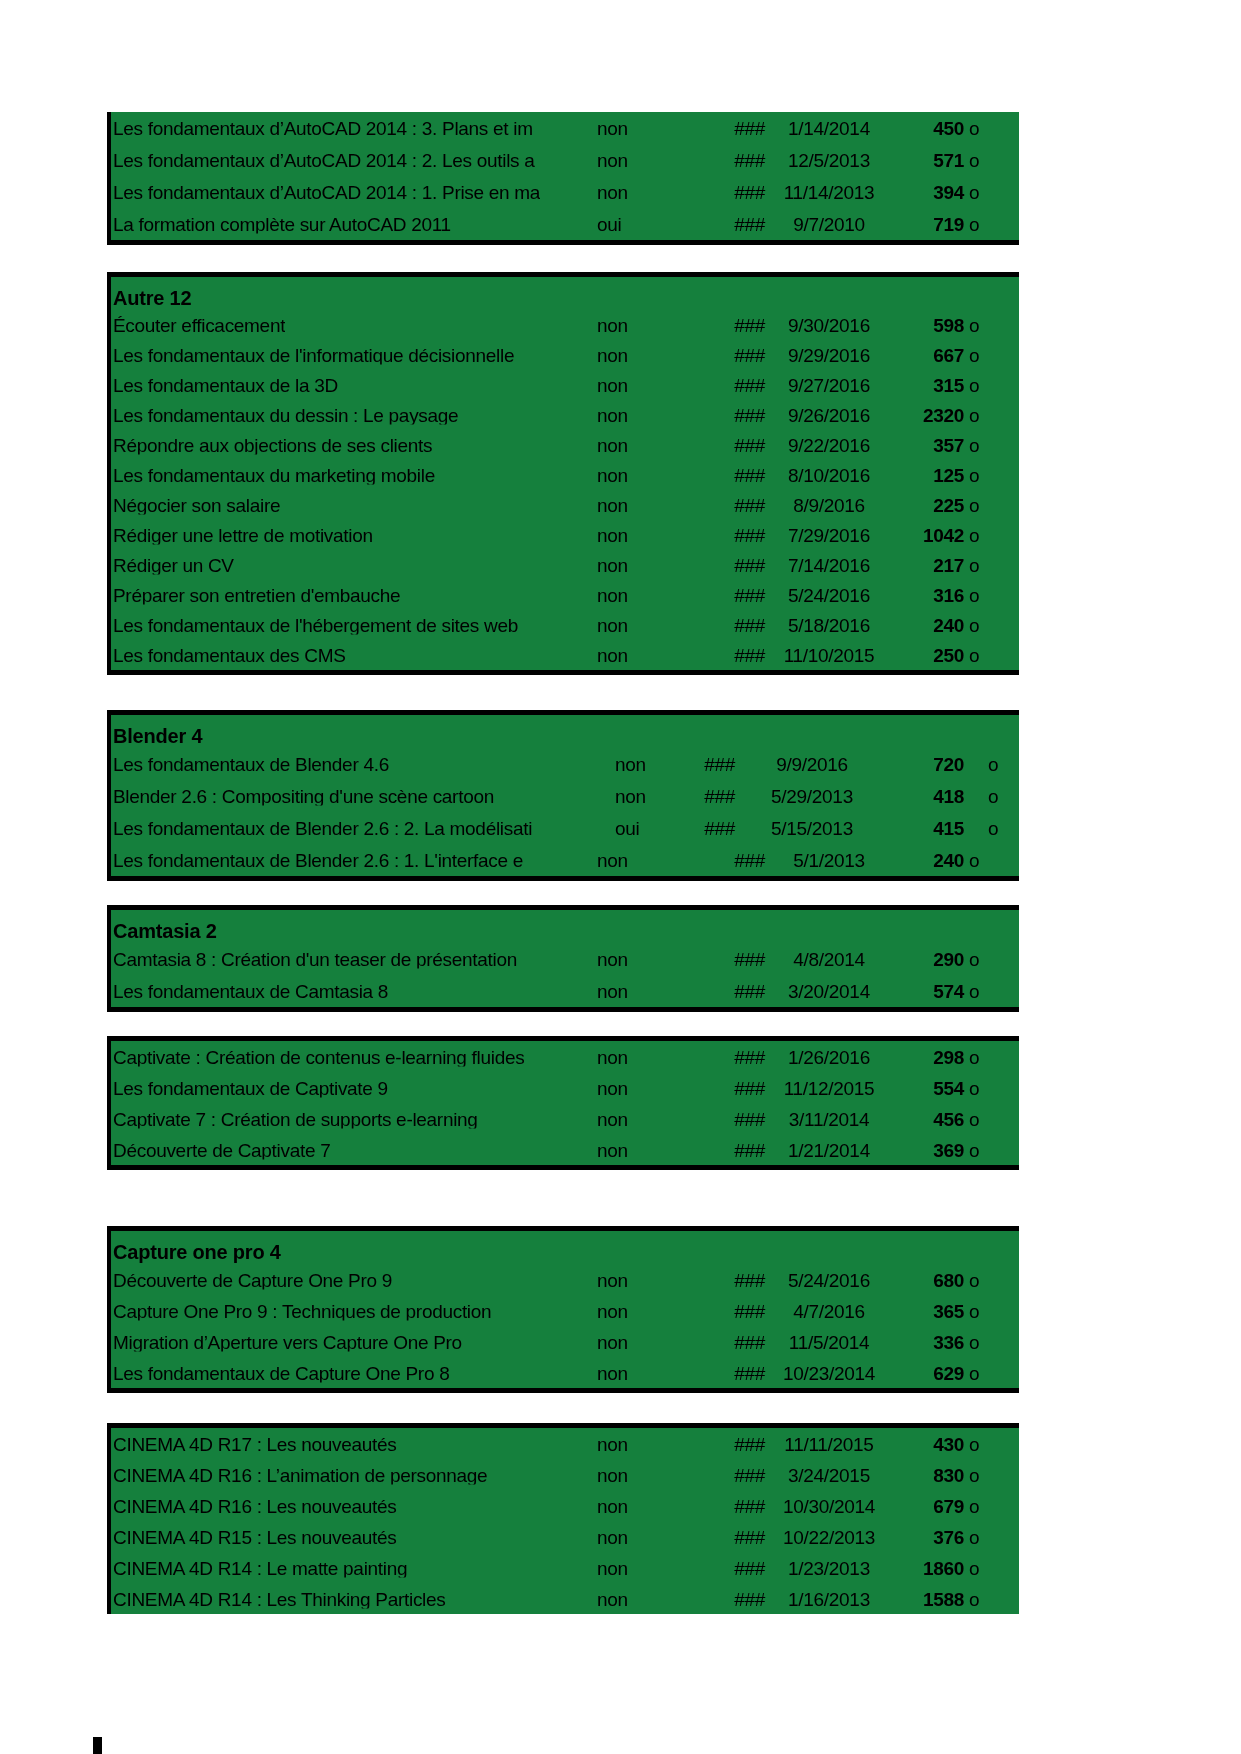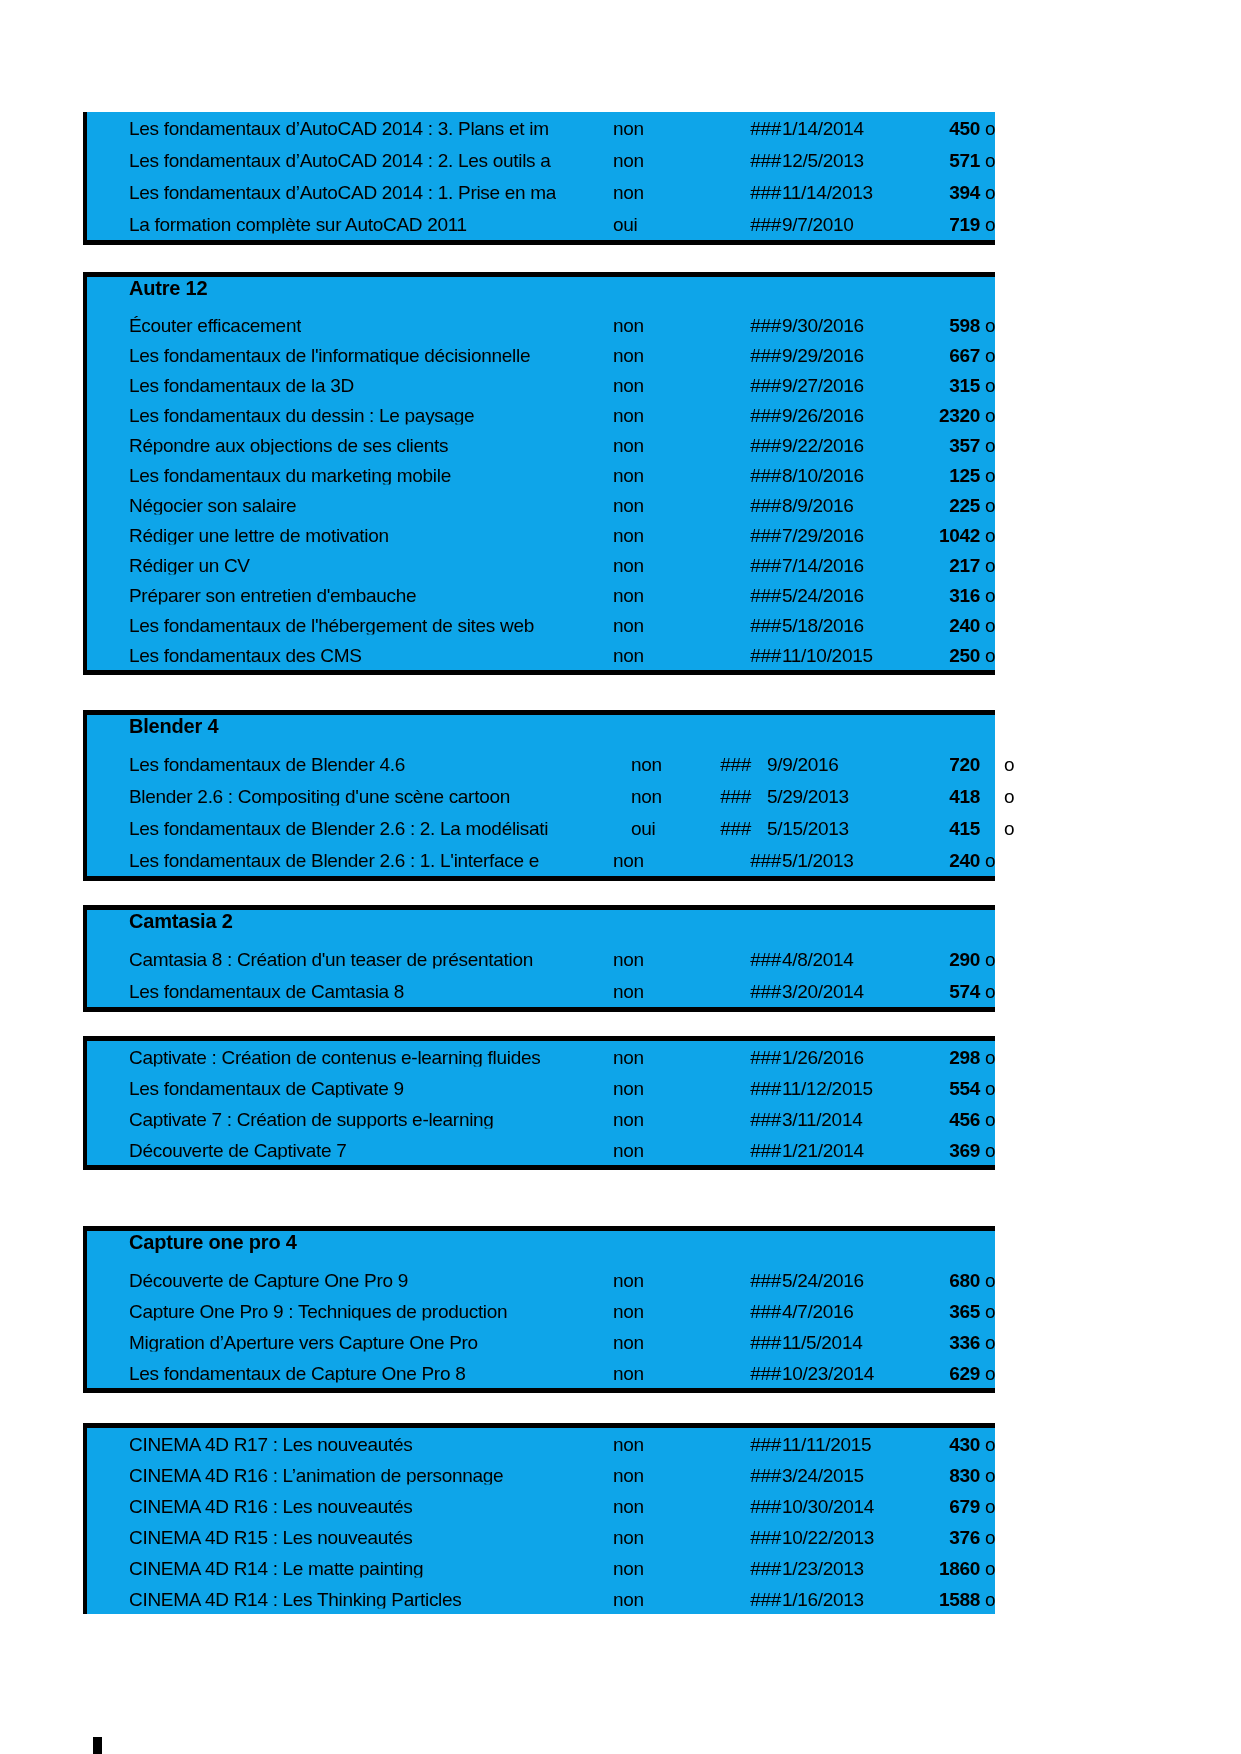--- a/index.html
+++ b/index.html
@@ -1,28 +1,28 @@
 <!DOCTYPE html>
 <html><head>
 <meta charset="utf-8">
 <style>
   html,body{margin:0;padding:0;background:#fff;}
   body{width:1241px;height:1754px;font-family:"Liberation Sans",sans-serif;color:#000;}
   .page{position:relative;width:1241px;height:1754px;background:#fff;overflow:hidden;}
-  .box{position:absolute;left:83px;width:912px;box-sizing:border-box;border-left:4px solid #000;background:#0ea5e9;padding-left:40px;}
+  .box{position:absolute;left:107px;width:912px;box-sizing:border-box;border-left:4px solid #000;background:#15803d;}
   .box.bt{border-top:5px solid #000;}
   .box.bb{border-bottom:5px solid #000;}
-  .header-row{height:33px;display:flex;align-items:flex-start;}
+  .header-row{height:33px;display:flex;align-items:flex-end;}
   .header-text{font-weight:bold;font-size:20px;letter-spacing:-0.2px;padding-left:2px;white-space:nowrap;}
   .row{position:relative;height:var(--rh,31px);}
   .cell{position:absolute;top:50%;transform:translateY(-50%);font-size:19px;letter-spacing:-0.3px;white-space:nowrap;line-height:1;}
   .cell.title{left:2px;max-width:482px;overflow:hidden;}
   .cell.flag{left:486px;}
   .cell.hash{left:610px;width:44px;text-align:right;}
-  .cell.date{left:655px;width:126px;text-align:left;}
+  .cell.date{left:655px;width:126px;text-align:center;}
   .cell.value{left:755px;width:98px;text-align:right;font-weight:bold;}
   .cell.unit{left:858px;}
   .row.v2 .cell.flag{left:504px;}
   .row.v2 .cell.hash{left:580px;}
   .row.v2 .cell.date{left:640px;width:122px;}
   .row.v2 .cell.unit{left:877px;}
   .next-box-marker{position:absolute;left:93px;top:1737px;width:9px;height:17px;background:#000;}
 </style>
 </head>
 <body>

